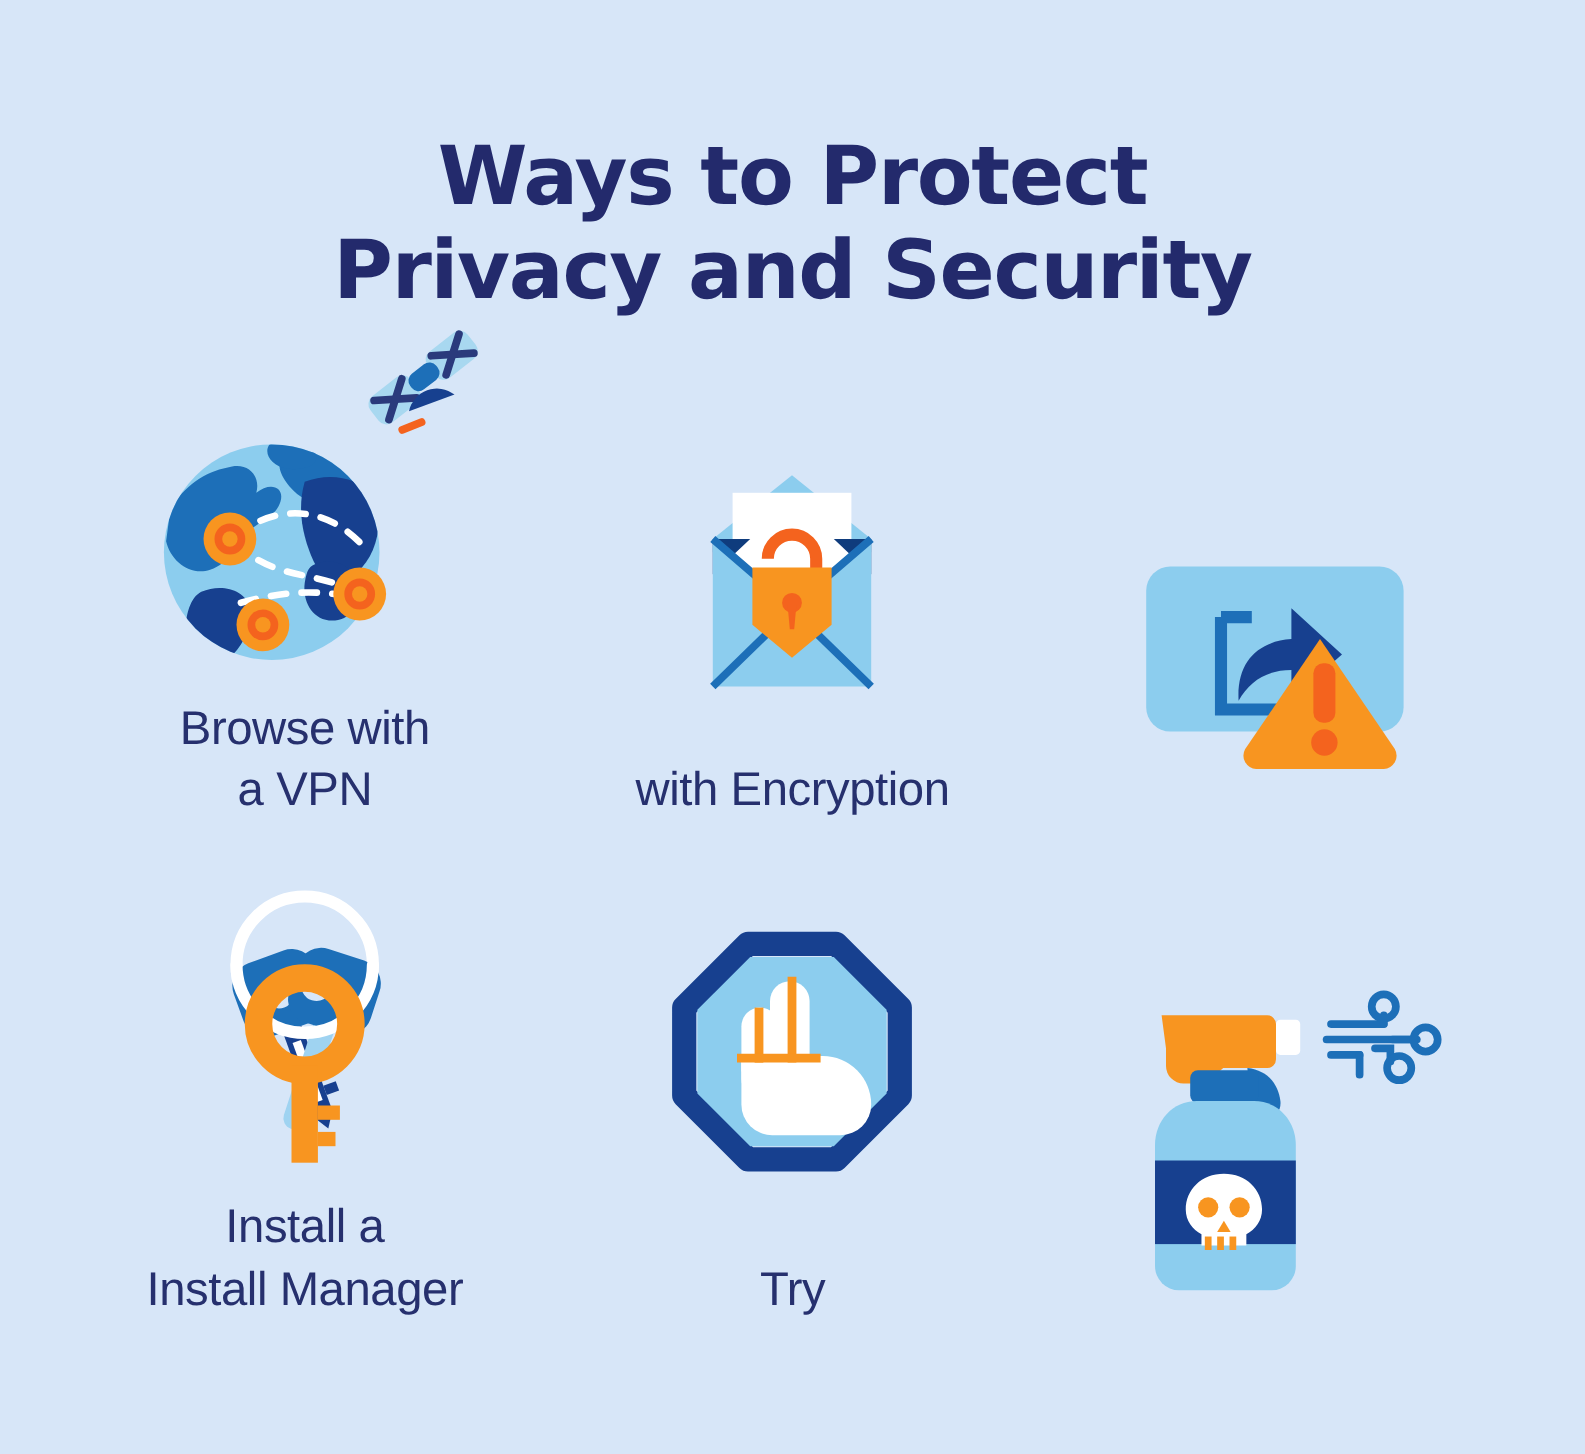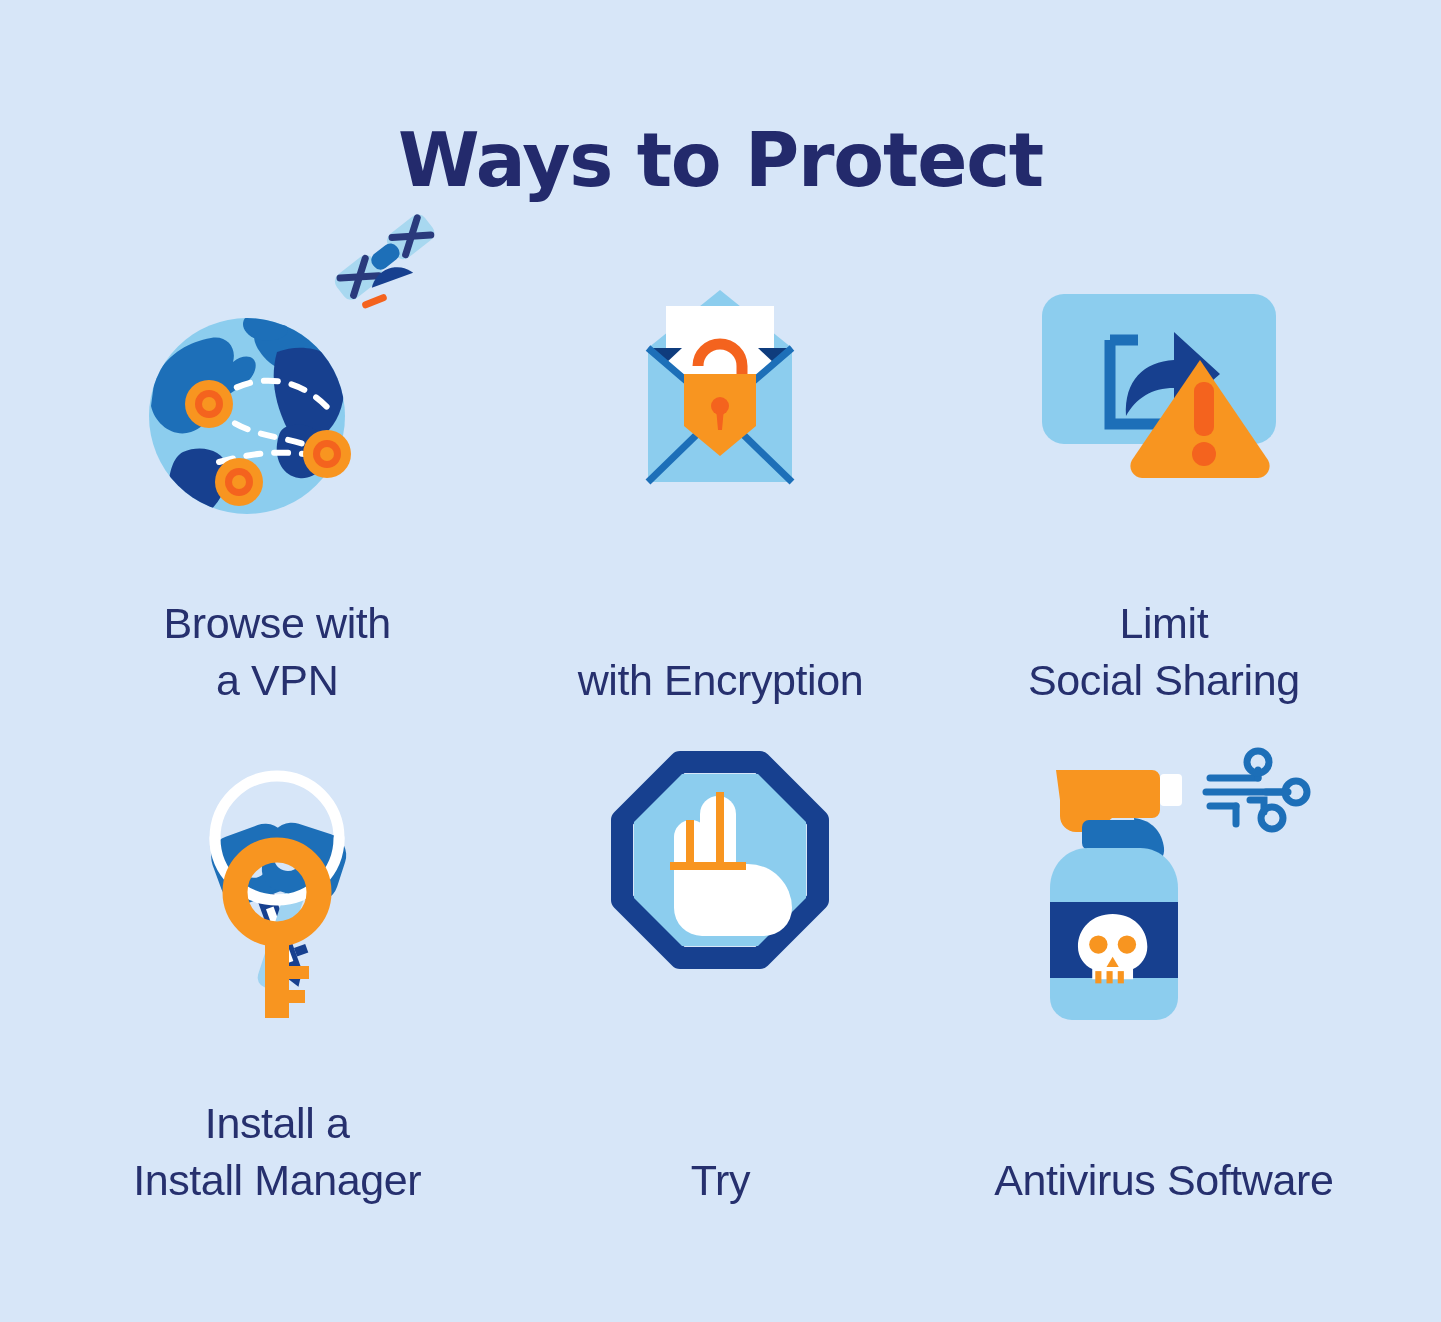--- a/index.html
+++ b/index.html
@@ -34,22 +34,21 @@
     margin-top:52px;
     width:1330px;
     display:grid;
     grid-template-columns:repeat(3,1fr);
     grid-template-rows:repeat(2,auto);
     row-gap:26px;
   }
   .cell{
     display:flex;flex-direction:column;
     align-items:center;
-    justify-content:space-between;
-    gap:47px;
+    justify-content:flex-end;
   }
   .art{
     height:270px;width:300px;
     position:relative;
     display:flex;align-items:center;justify-content:center;
   }
   .art svg{display:block;overflow:visible;}
   .caption{
     margin-top:22px;
     text-align:center;
@@ -64,20 +63,21 @@
   .row2 .art{height:300px;}
   .row2 .caption{margin-top:14px;}
 </style>
 </head>
 <body style="background: rgb(215, 230, 248);">
 
 <div class="infographic">
 
   <div class="title">
     <span>Ways to Protect</span>
+    <span>Privacy and Security</span>
   </div>
 
   <div class="grid">
 
     <div class="cell row1">
       <div class="art">
         <svg width="300" height="270" viewBox="0 0 300 270" xmlns="http://www.w3.org/2000/svg">
           <defs>
             <clipPath id="globeClip">
                 <circle cx="120" cy="160" r="98"></circle>
@@ -173,24 +173,20 @@
 
           <path d="M96 84 h28 M96 84 v84 h84 v-34" fill="none" stroke="#1d6fb8" stroke-width="11" stroke-linejoin="miter"></path>
 
           <path d="M112 160 C110 124 130 106 160 104 L160 76 L206 118 L160 158 L160 132 C138 132 122 142 112 160 Z" fill="#17408f"></path>
 
           <path d="M200 106 L268 206 a12 12 0 0 1 -10 18 H142 a12 12 0 0 1 -10 -18 Z" fill="#f89520" transform="translate(-14,-2)"></path>
           <rect x="180" y="126" width="20" height="54" rx="9" fill="#f4631e"></rect>
           <circle cx="190" cy="198" r="12" fill="#f4631e"></circle>
         </svg>
       </div>
-      <div class="caption">
-        <span>Limit</span>
-        <span>Social Sharing</span>
-      </div>
     </div>
 
     <div class="cell row2">
       <div class="art">
         <svg width="300" height="300" viewBox="0 0 300 300" xmlns="http://www.w3.org/2000/svg">
 
           <circle cx="150" cy="104" r="62" fill="none" stroke="#ffffff" stroke-width="11"></circle>
 
           <g transform="rotate(-20 150 150)">
             <path d="M118 88 h34 a22 22 0 0 1 22 22 v26 a22 22 0 0 1 -22 22 h-34 a22 22 0 0 1 -22 -22 v-26 a22 22 0 0 1 22 -22 z" fill="#1d6fb8"></path>
@@ -284,18 +280,17 @@
             <path d="M32 42 l6 10 h-12 z" fill="#f89520"></path>
             <g fill="#f89520">
               <rect x="15" y="56" width="6" height="12"></rect>
               <rect x="26" y="56" width="6" height="12"></rect>
               <rect x="37" y="56" width="6" height="12"></rect>
             </g>
           </g>
         </svg>
       </div>
       <div class="caption">
-        <span>Antivirus Software</span>
       </div>
     </div>
 
   </div>
 </div>
 
 </body></html>

